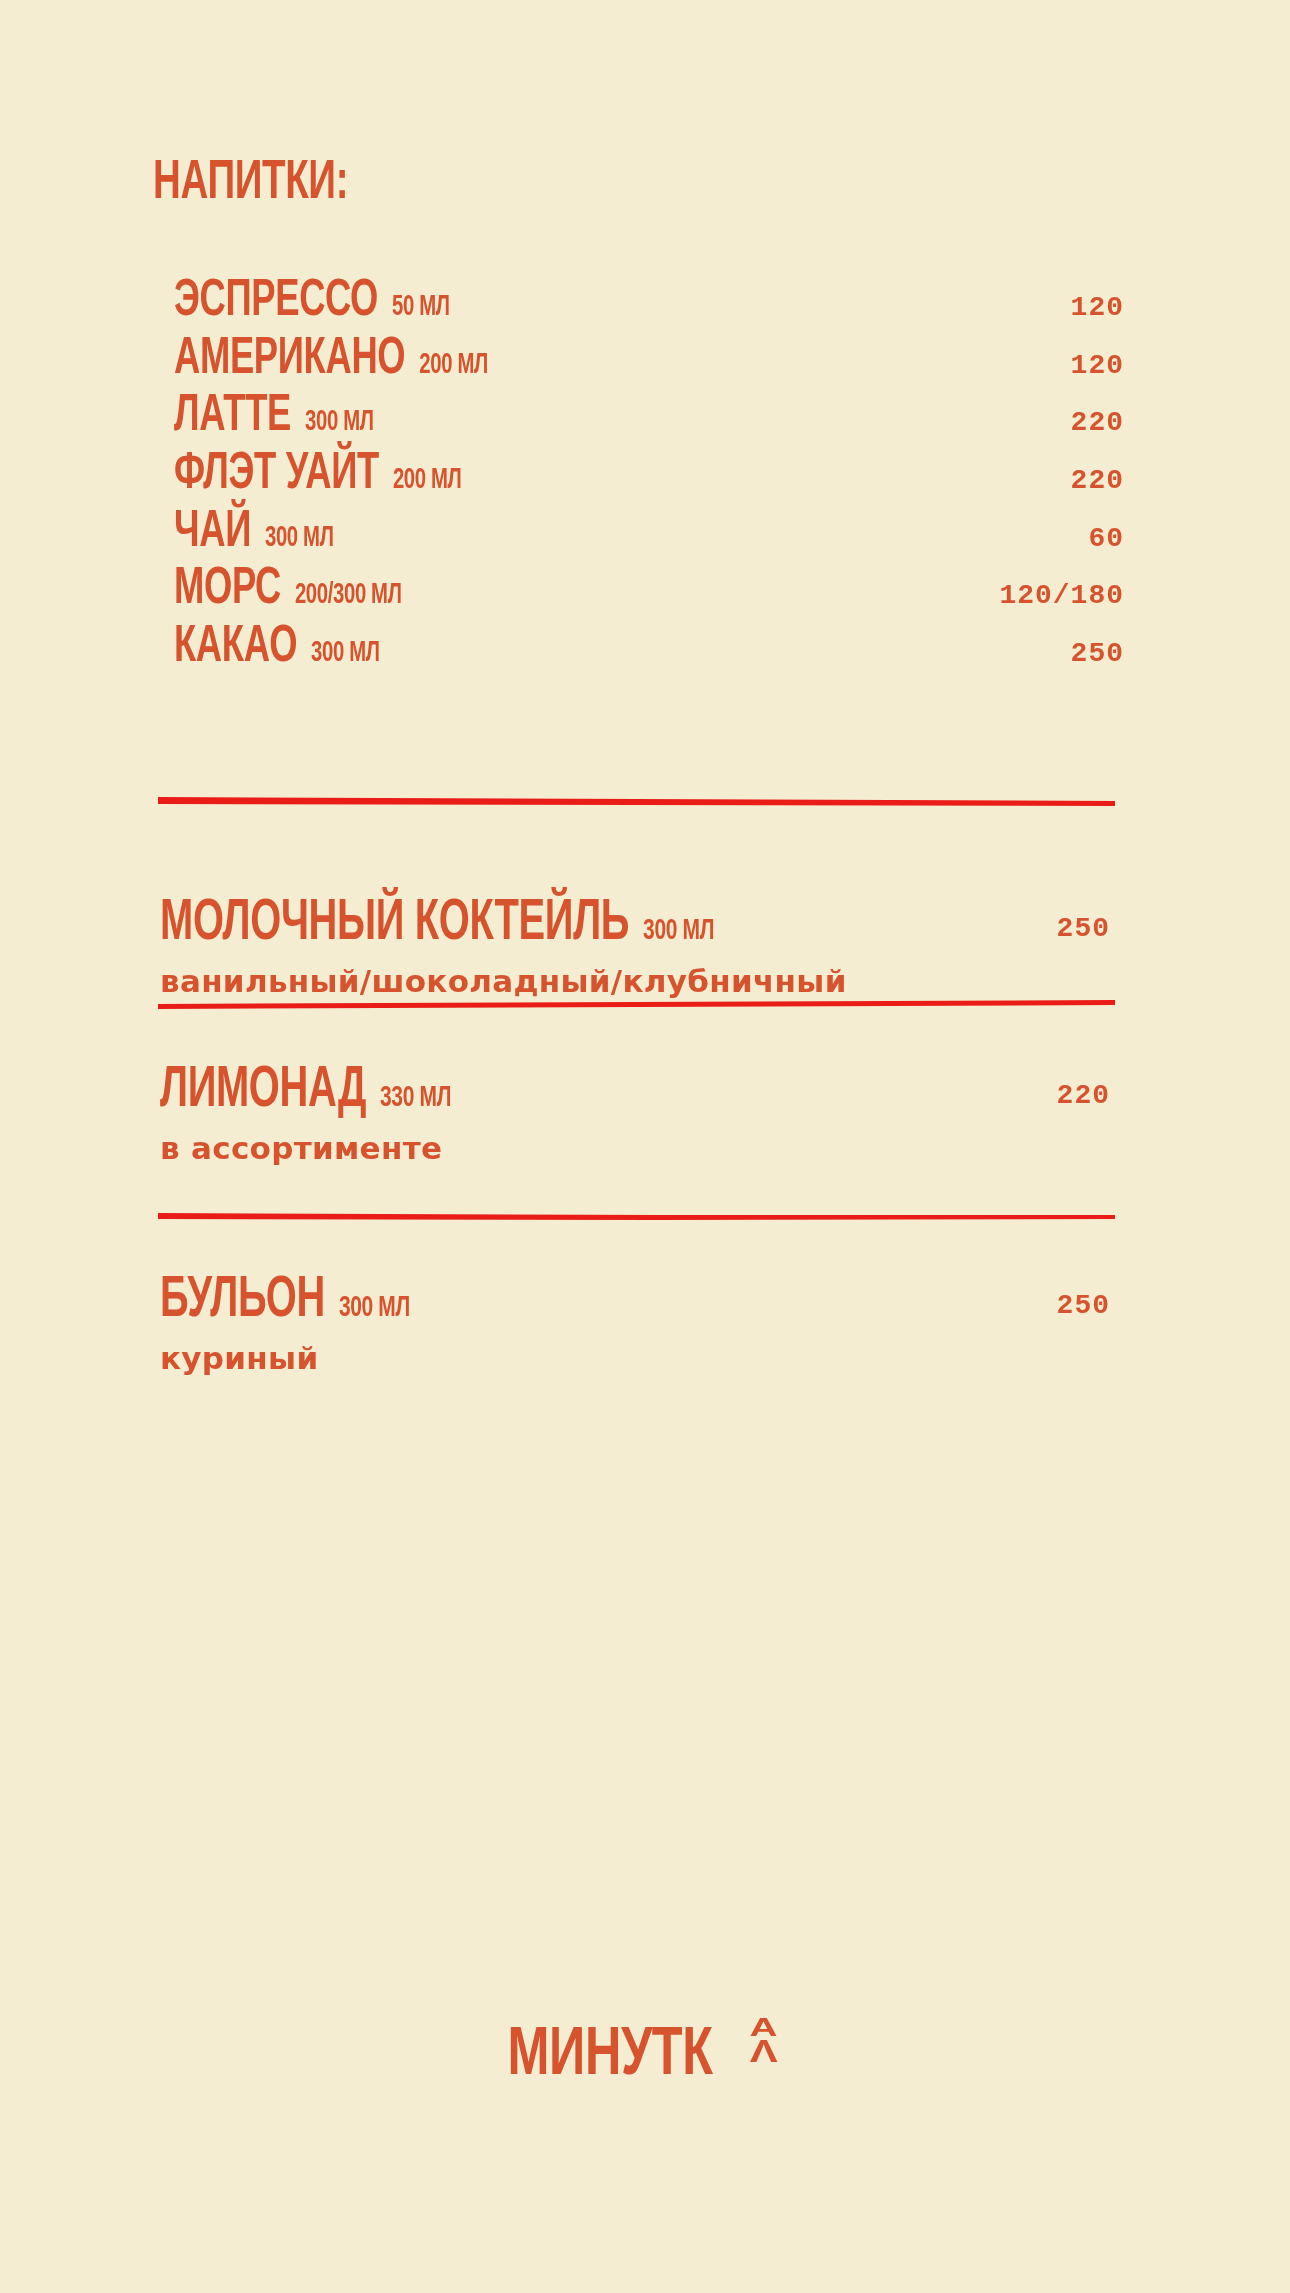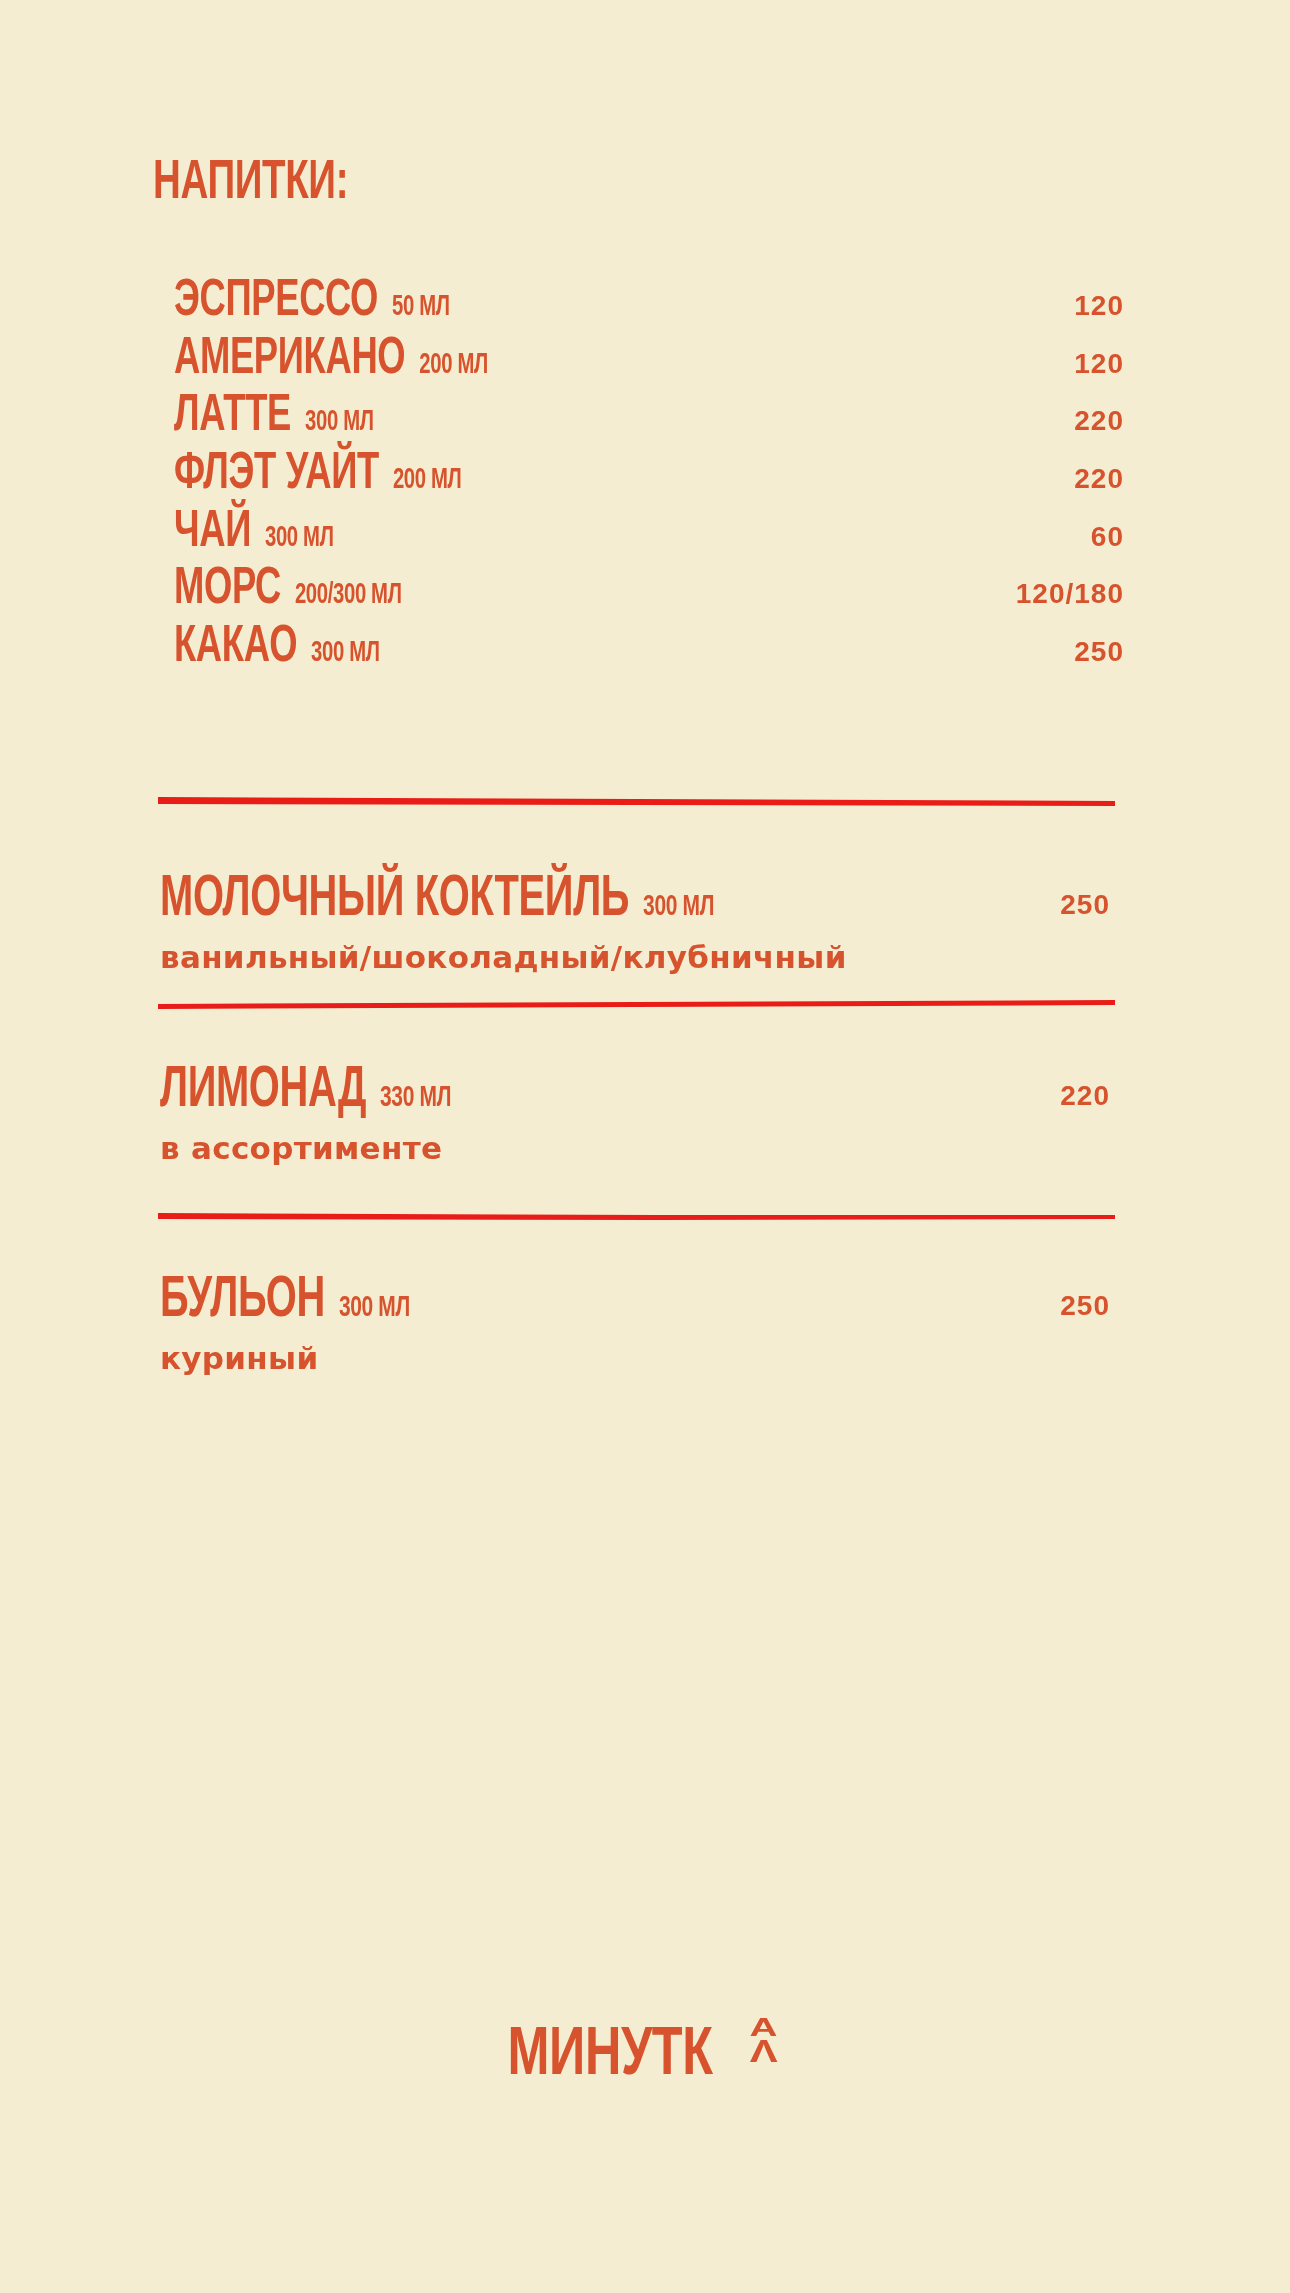--- a/index.html
+++ b/index.html
@@ -37,21 +37,21 @@
   .drinks-list{
     position:absolute;left:160px;top:271px;width:950px;margin-left:14px;
   }
   .menu-row{
     display:flex;justify-content:space-between;align-items:baseline;
     height:57.65px;
   }
   .item-name{font-size:52px;line-height:1;}
   .item-size{font-size:29px;line-height:1;margin-left:20px;}
   .price{
-    font-family:Liberation Sans, sans-serif;
+    font-family:Liberation Mono, monospace;
     font-weight:700;font-size:28px;line-height:1;
     letter-spacing:1px;white-space:nowrap;
   }
 
   
   .divider{
     position:absolute;left:158px;width:957px;height:12px;
     color:var(--divider-color);
   }
   .divider svg{display:block;width:100%;height:100%;}
@@ -126,21 +126,21 @@
       <span class="price">250</span>
     </div>
   </div>
 
   <div class="divider" style="top:796px">
     <svg viewBox="0 0 957 12" preserveAspectRatio="none" aria-hidden="true">
         <polygon points="0,1 957,5 957,10 0,8" fill="currentColor"></polygon>
       </svg>
   </div>
 
-  <div class="section" style="top:869px">
+  <div class="section" style="top:893px">
     <div>
       <div class="sec-name-line cond"><span>МОЛОЧНЫЙ КОКТЕЙЛЬ</span><span class="sec-size item-size">300 МЛ</span></div>
       <div class="sec-desc">ванильный/шоколадный/клубничный</div>
     </div>
     <span class="price sec-price">250</span>
   </div>
 
   <div class="divider" style="top:999px">
     <svg viewBox="0 0 957 12" preserveAspectRatio="none" aria-hidden="true">
         <polygon points="0,5 957,1 957,6 0,10" fill="currentColor"></polygon>

